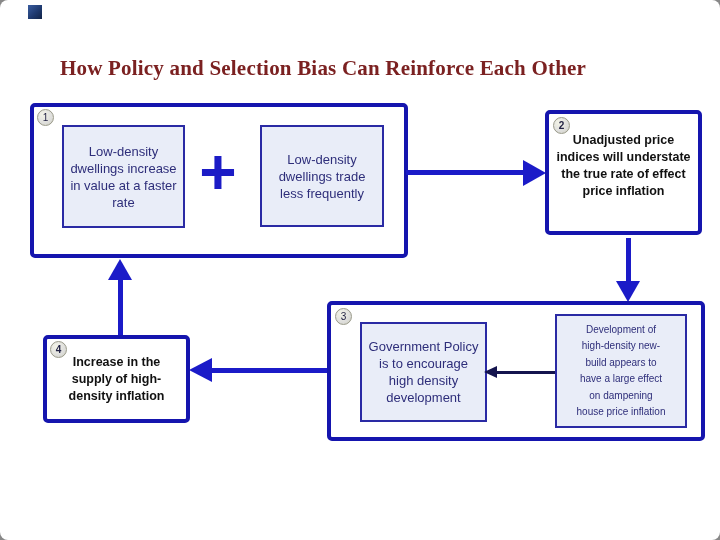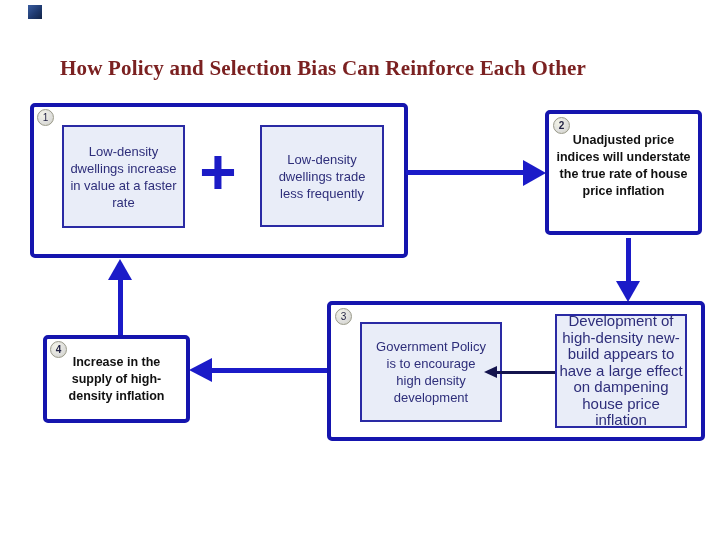--- a/index.html
+++ b/index.html
@@ -3,20 +3,21 @@
 <meta charset="utf-8">
 <style>
   * { margin: 0; padding: 0; box-sizing: border-box; }
   html, body { background: #888; }
   .slide {
     position: relative;
     width: 720px; height: 540px;
     background: #ffffff;
     overflow: hidden;
     font-family: "Liberation Sans", sans-serif;
+    border-radius: 8px;
   }
   .deco-square {
     position: absolute; left: 28px; top: 5px;
     width: 14px; height: 14px;
     background: linear-gradient(135deg, #3a5da0 0%, #1f3a70 55%, #122447 100%);
   }
   .title {
     position: absolute; left: 60px; top: 56px;
     width: 620px;
     font-family: "Liberation Serif", serif;
@@ -100,36 +101,36 @@
 
   <div>
     <div class="arrow-line" style="left:406px; top:170px; width:118px; height:5px;"></div>
     <div class="head head-right" style="left:523px; top:160px;"></div>
   </div>
 
   <div class="thick-box label-box" style="left:545px; top:110px; width:157px; height:125px; padding:0 4px 14px 4px;">
     <div class="badge" style="left:4px; top:3px;">2</div>
     <span>Unadjusted price
 indices will understate
-the true rate of house
+the true rate of effect
 price inflation</span>
   </div>
 
   <div>
     <div class="arrow-line" style="left:626px; top:238px; width:5px; height:45px;"></div>
     <div class="head head-down" style="left:616px; top:281px;"></div>
   </div>
 
   <div class="thick-box" style="left:327px; top:301px; width:378px; height:140px;">
     <div class="badge" style="left:4px; top:3px;">3</div>
-    <div class="inner-box" style="left:29px; top:17px; width:142px; height:100px;">Government Policy
+    <div class="inner-box" style="left:29px; top:17px; width:127px; height:100px;">Government Policy
 is to encourage
 high density
 development</div>
-    <div class="inner-box" style="left:224px; top:9px; width:132px; height:114px; font-size:15px; line-height:16.5px;">Development of
+    <div class="inner-box" style="left:224px; top:9px; width:132px; height:114px; font-size:10px; line-height:16.5px;">Development of
 high-density new-
 build appears to
 have a large effect
 on dampening
 house price inflation</div>
 
     <div>
       <div class="arrow-line dark-line" style="left:166px; top:66px; width:58px; height:3px;"></div>
       <div class="head head-left-dark" style="left:153px; top:61px;"></div>
     </div>

